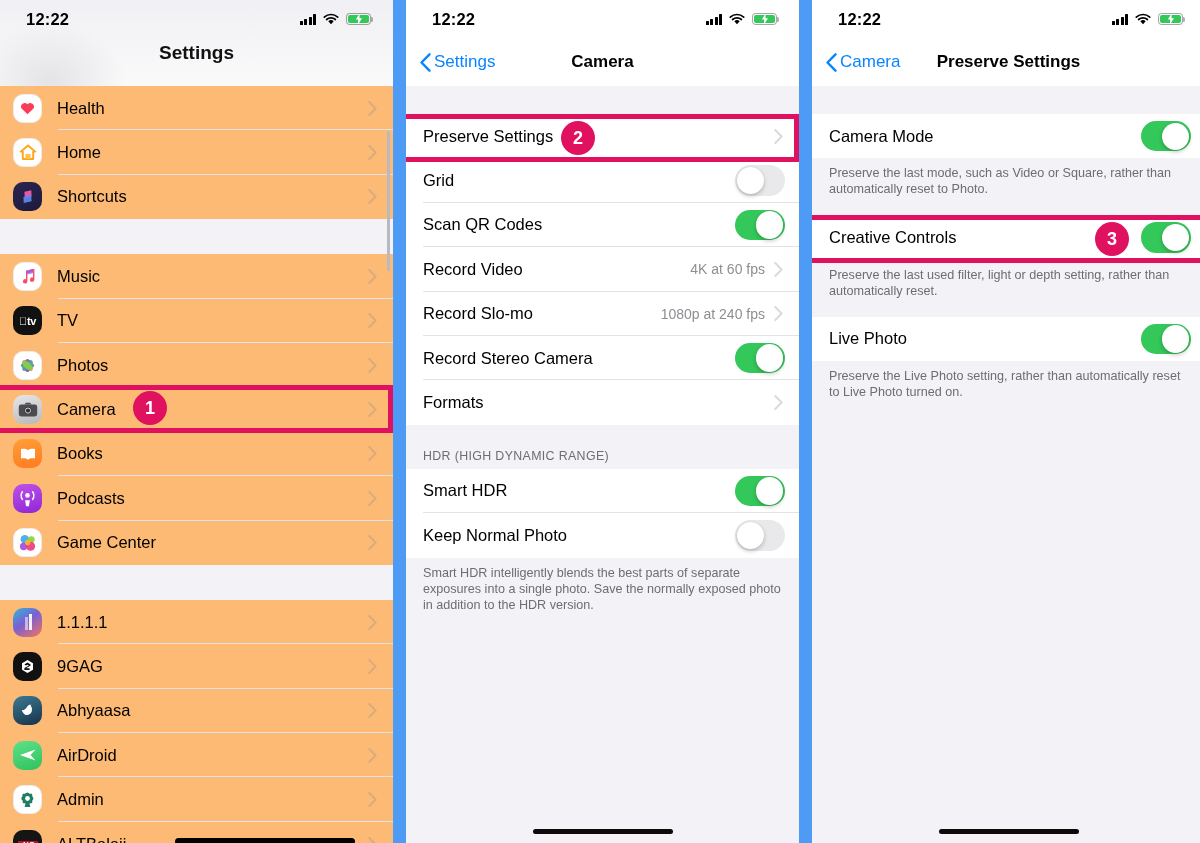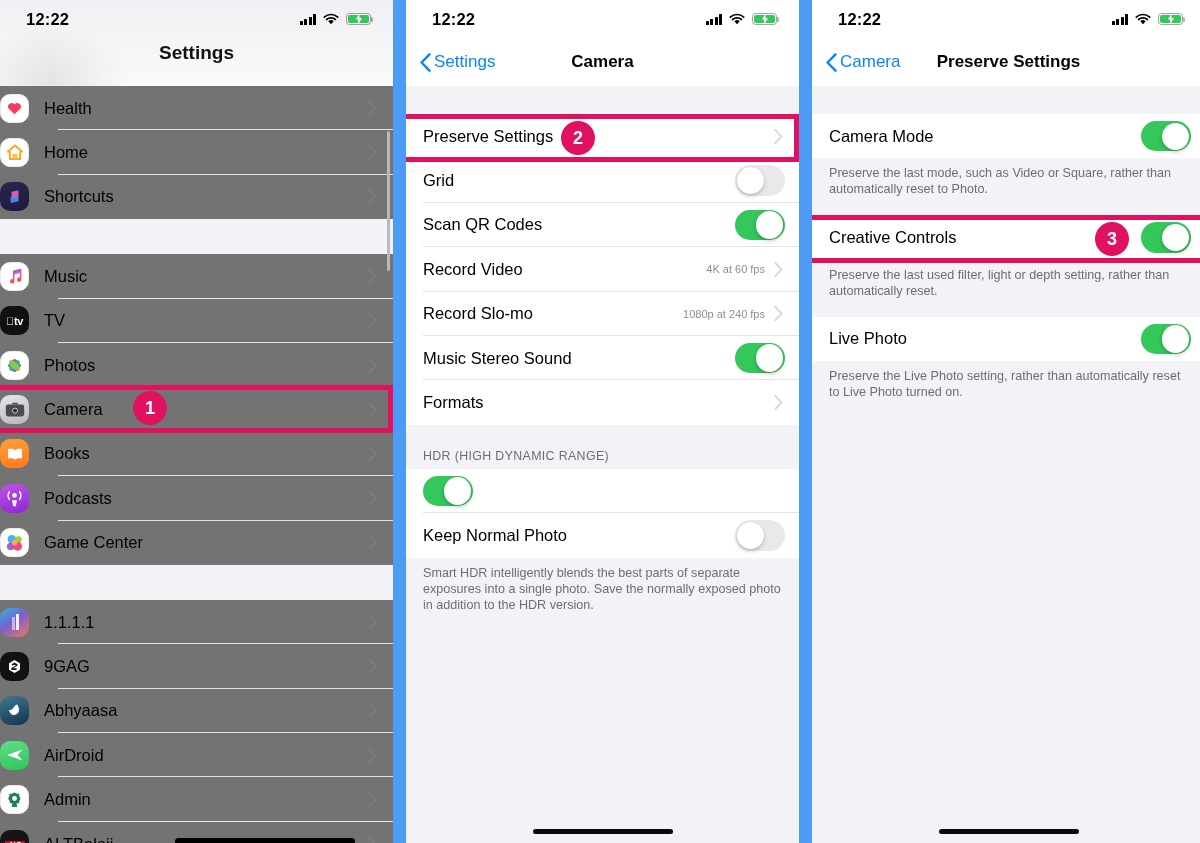--- a/index.html
+++ b/index.html
@@ -46,28 +46,28 @@
         background:radial-gradient(ellipse at center, rgba(210,210,216,.55) 0%, rgba(210,210,216,0) 68%); }
   .header-left .ttl { position:absolute; left:0; right:0; top:42px; text-align:center;
         font-size:19px; font-weight:bold; color:#111; }
   .header-left .sbwrap { position:absolute; left:0; right:0; top:0; }
 
   
   .scroll { position:relative; height:757px; overflow:hidden; }
   .scroll.p2, .scroll.p3 { height:757px; }
   .gap { background:#f2f2f7; }
   .group { background:#fff; }
-  .row { height:44.4px; display:flex; align-items:center; background:#737373;
+  .row { height:44.4px; display:flex; align-items:center; padding-left:13px; background:#fdba74;
          position:relative; }
   .row .sep { position:absolute; left:58px; right:0; bottom:0; height:1px; background:#e3e3e6; }
   .appicon { width:29px; height:29px; border-radius:10px; flex:0 0 29px; margin-right:15px;
              display:flex; align-items:center; justify-content:center; overflow:hidden;
              position:relative; }
   .rlabel { font-size:16.5px; color:#000; flex:1 1 auto; }
-  .rvalue { font-size:11px; color:#8e8e93; margin-right:9px; }
+  .rvalue { font-size:14px; color:#8e8e93; margin-right:9px; }
   .chev { width:9px; height:15px; margin-right:16px; flex:0 0 9px; opacity:.32; }
 
   
   .srow { height:44.4px; display:flex; align-items:center; padding-left:17px; background:#fff;
           position:relative; }
   .srow .sep { position:absolute; left:17px; right:0; bottom:0; height:1px; background:#e3e3e6; }
 
   .sect-head { font-size:12.4px; color:#6d6d72; letter-spacing:.35px; padding:0 0 6px 17px;
                display:flex; align-items:flex-end; height:100%; }
   .sect-wrap { background:#f2f2f7; }
@@ -469,40 +469,41 @@
         </div>
         <div class="srow">
           <div class="rlabel">Record Slo-mo</div>
           <div class="rvalue">1080p at 240 fps</div>
           <svg class="chev" viewBox="0 0 9 15">
               <path d="M1.3 1 7.6 7.5 1.3 14" stroke="#8e8e93" stroke-width="2" fill="none" stroke-linecap="round" stroke-linejoin="round"></path>
             </svg>
           <div class="sep"></div>
         </div>
         <div class="srow">
-          <div class="rlabel">Music Stereo Sound</div>
+          <div class="rlabel">Record Stereo Camera</div>
           <div class="toggle on">
               <div class="knob"></div>
             </div>
           <div class="sep"></div>
         </div>
         <div class="srow nosep">
           <div class="rlabel">Formats</div>
           <svg class="chev" viewBox="0 0 9 15">
               <path d="M1.3 1 7.6 7.5 1.3 14" stroke="#8e8e93" stroke-width="2" fill="none" stroke-linecap="round" stroke-linejoin="round"></path>
             </svg>
         </div>
       </div>
 
       <div class="sect-wrap" style="height:44px">
         <div class="sect-head">HDR (HIGH DYNAMIC RANGE)</div>
       </div>
 
       <div class="group">
         <div class="srow">
+          <div class="rlabel">Smart HDR</div>
           <div class="toggle on">
               <div class="knob"></div>
             </div>
           <div class="sep"></div>
         </div>
         <div class="srow nosep">
           <div class="rlabel">Keep Normal Photo</div>
           <div class="toggle off">
               <div class="knob"></div>
             </div>

